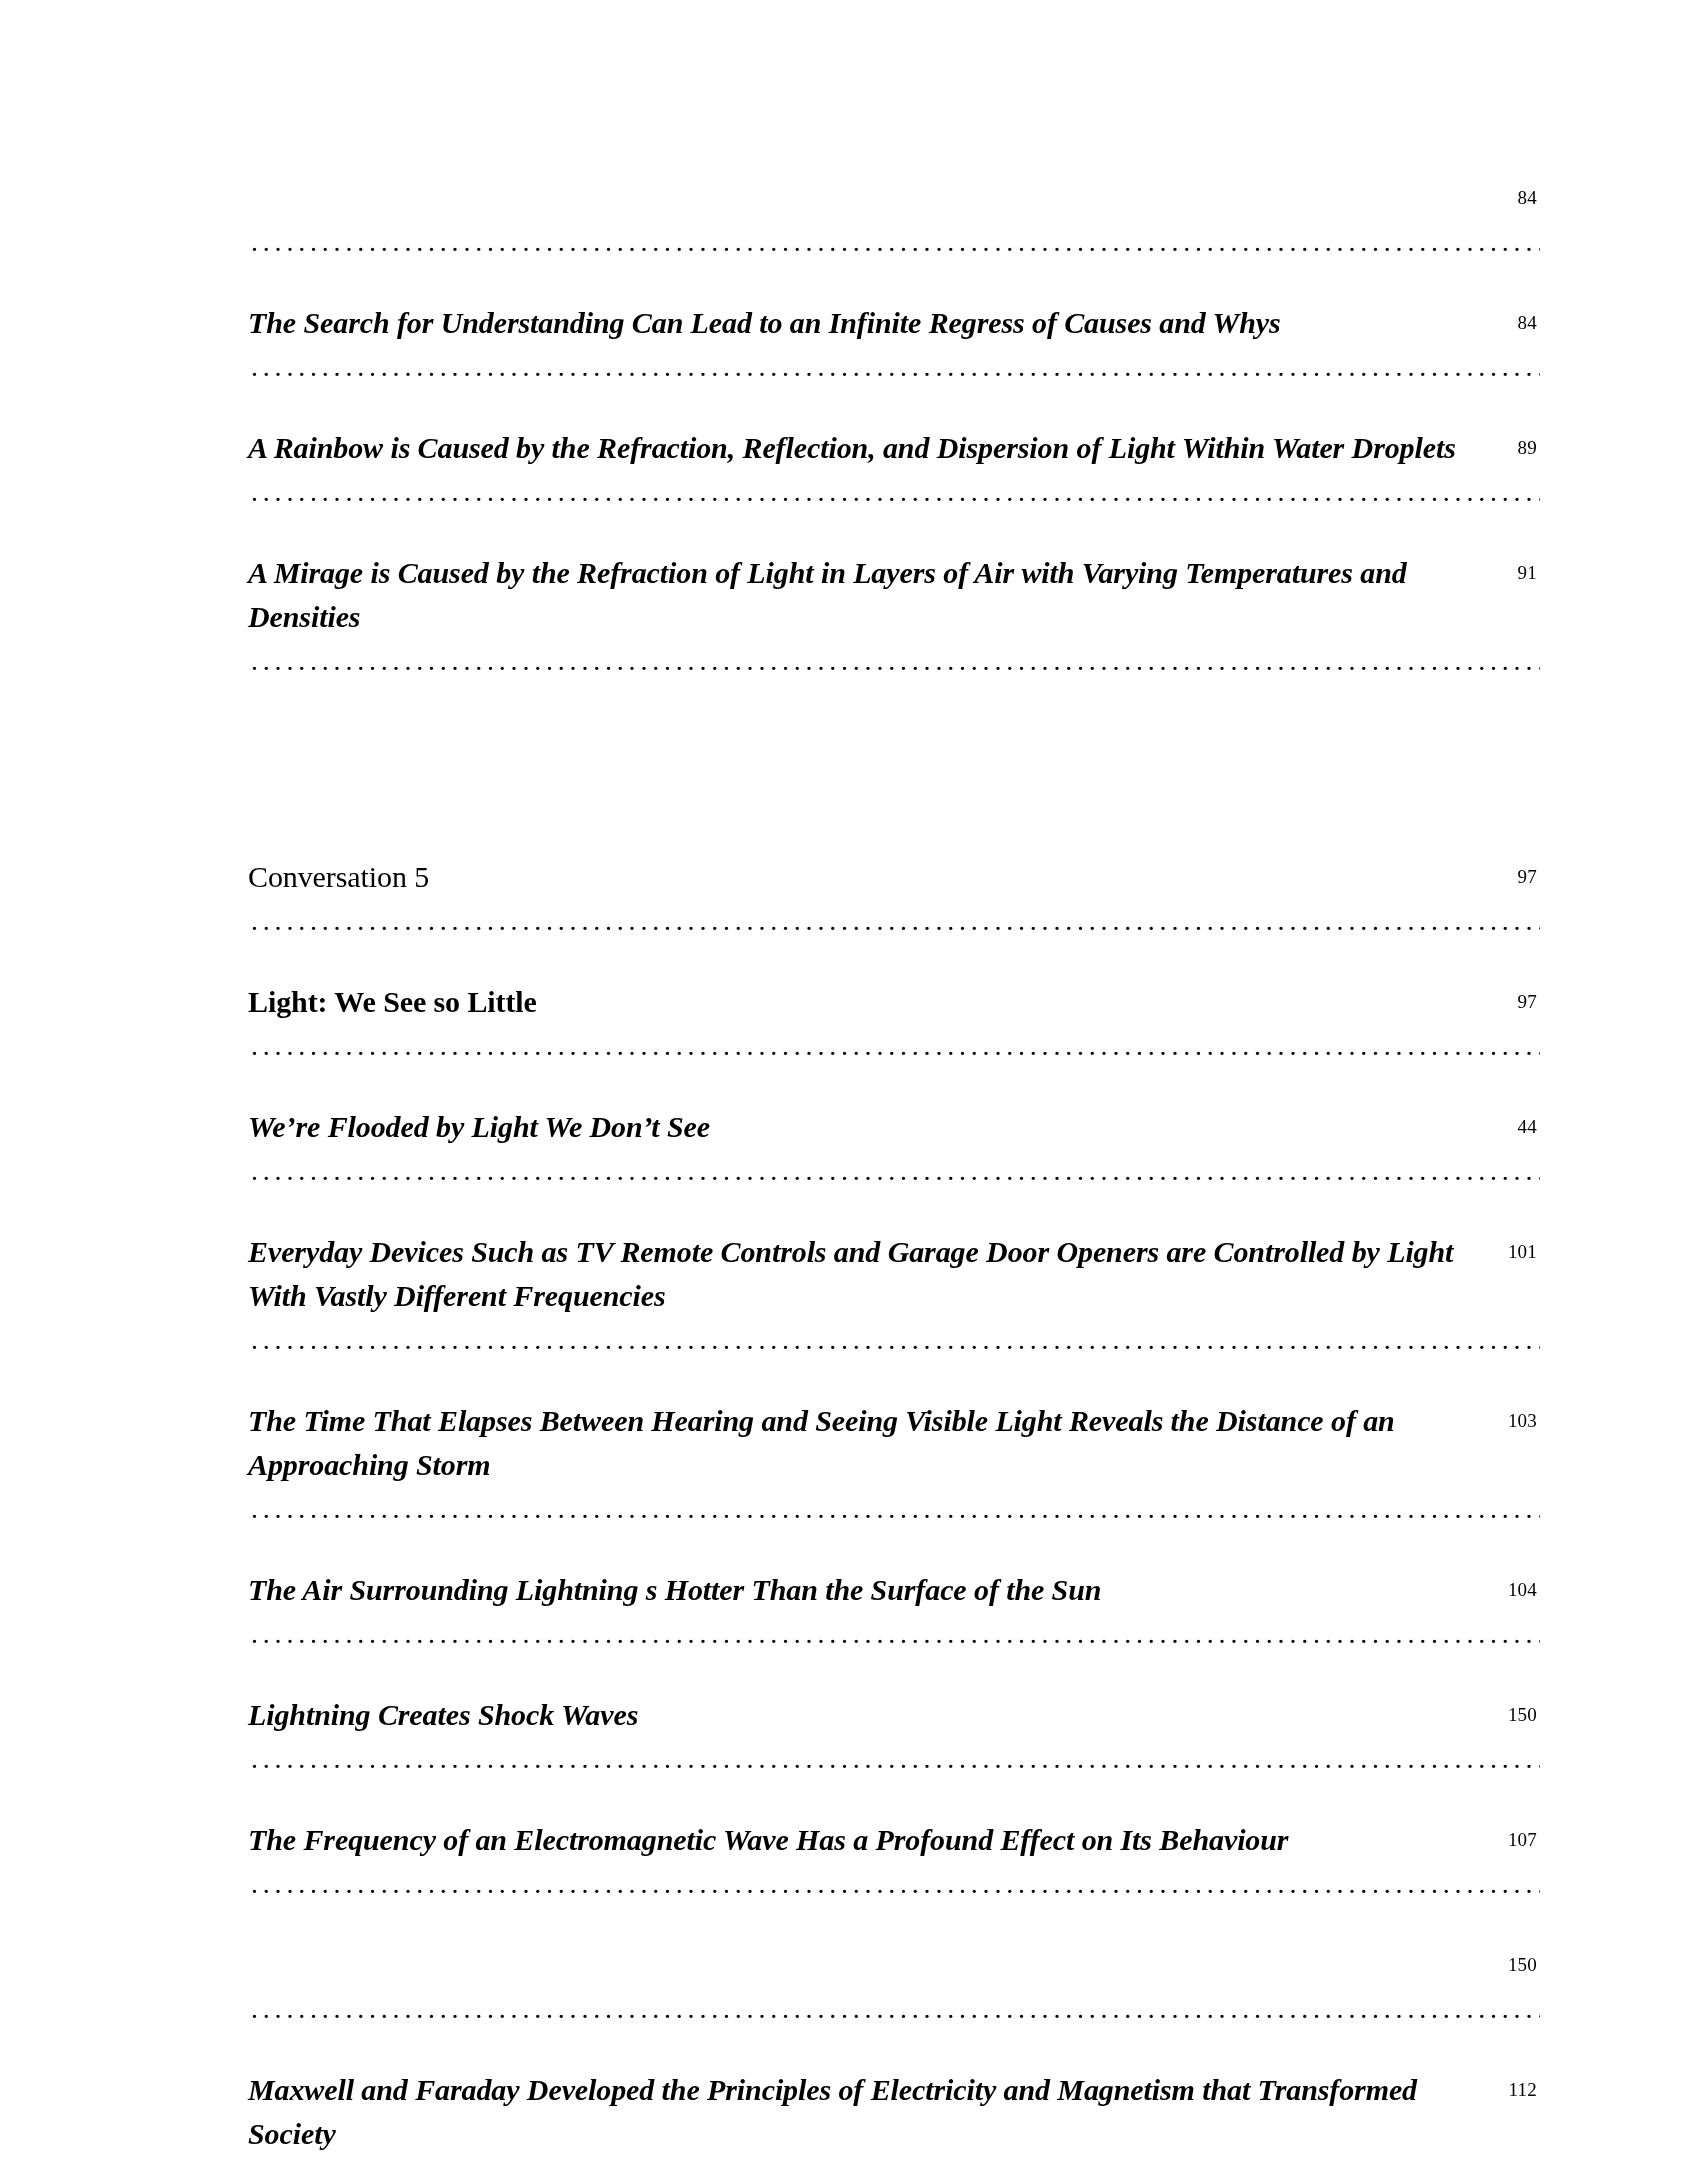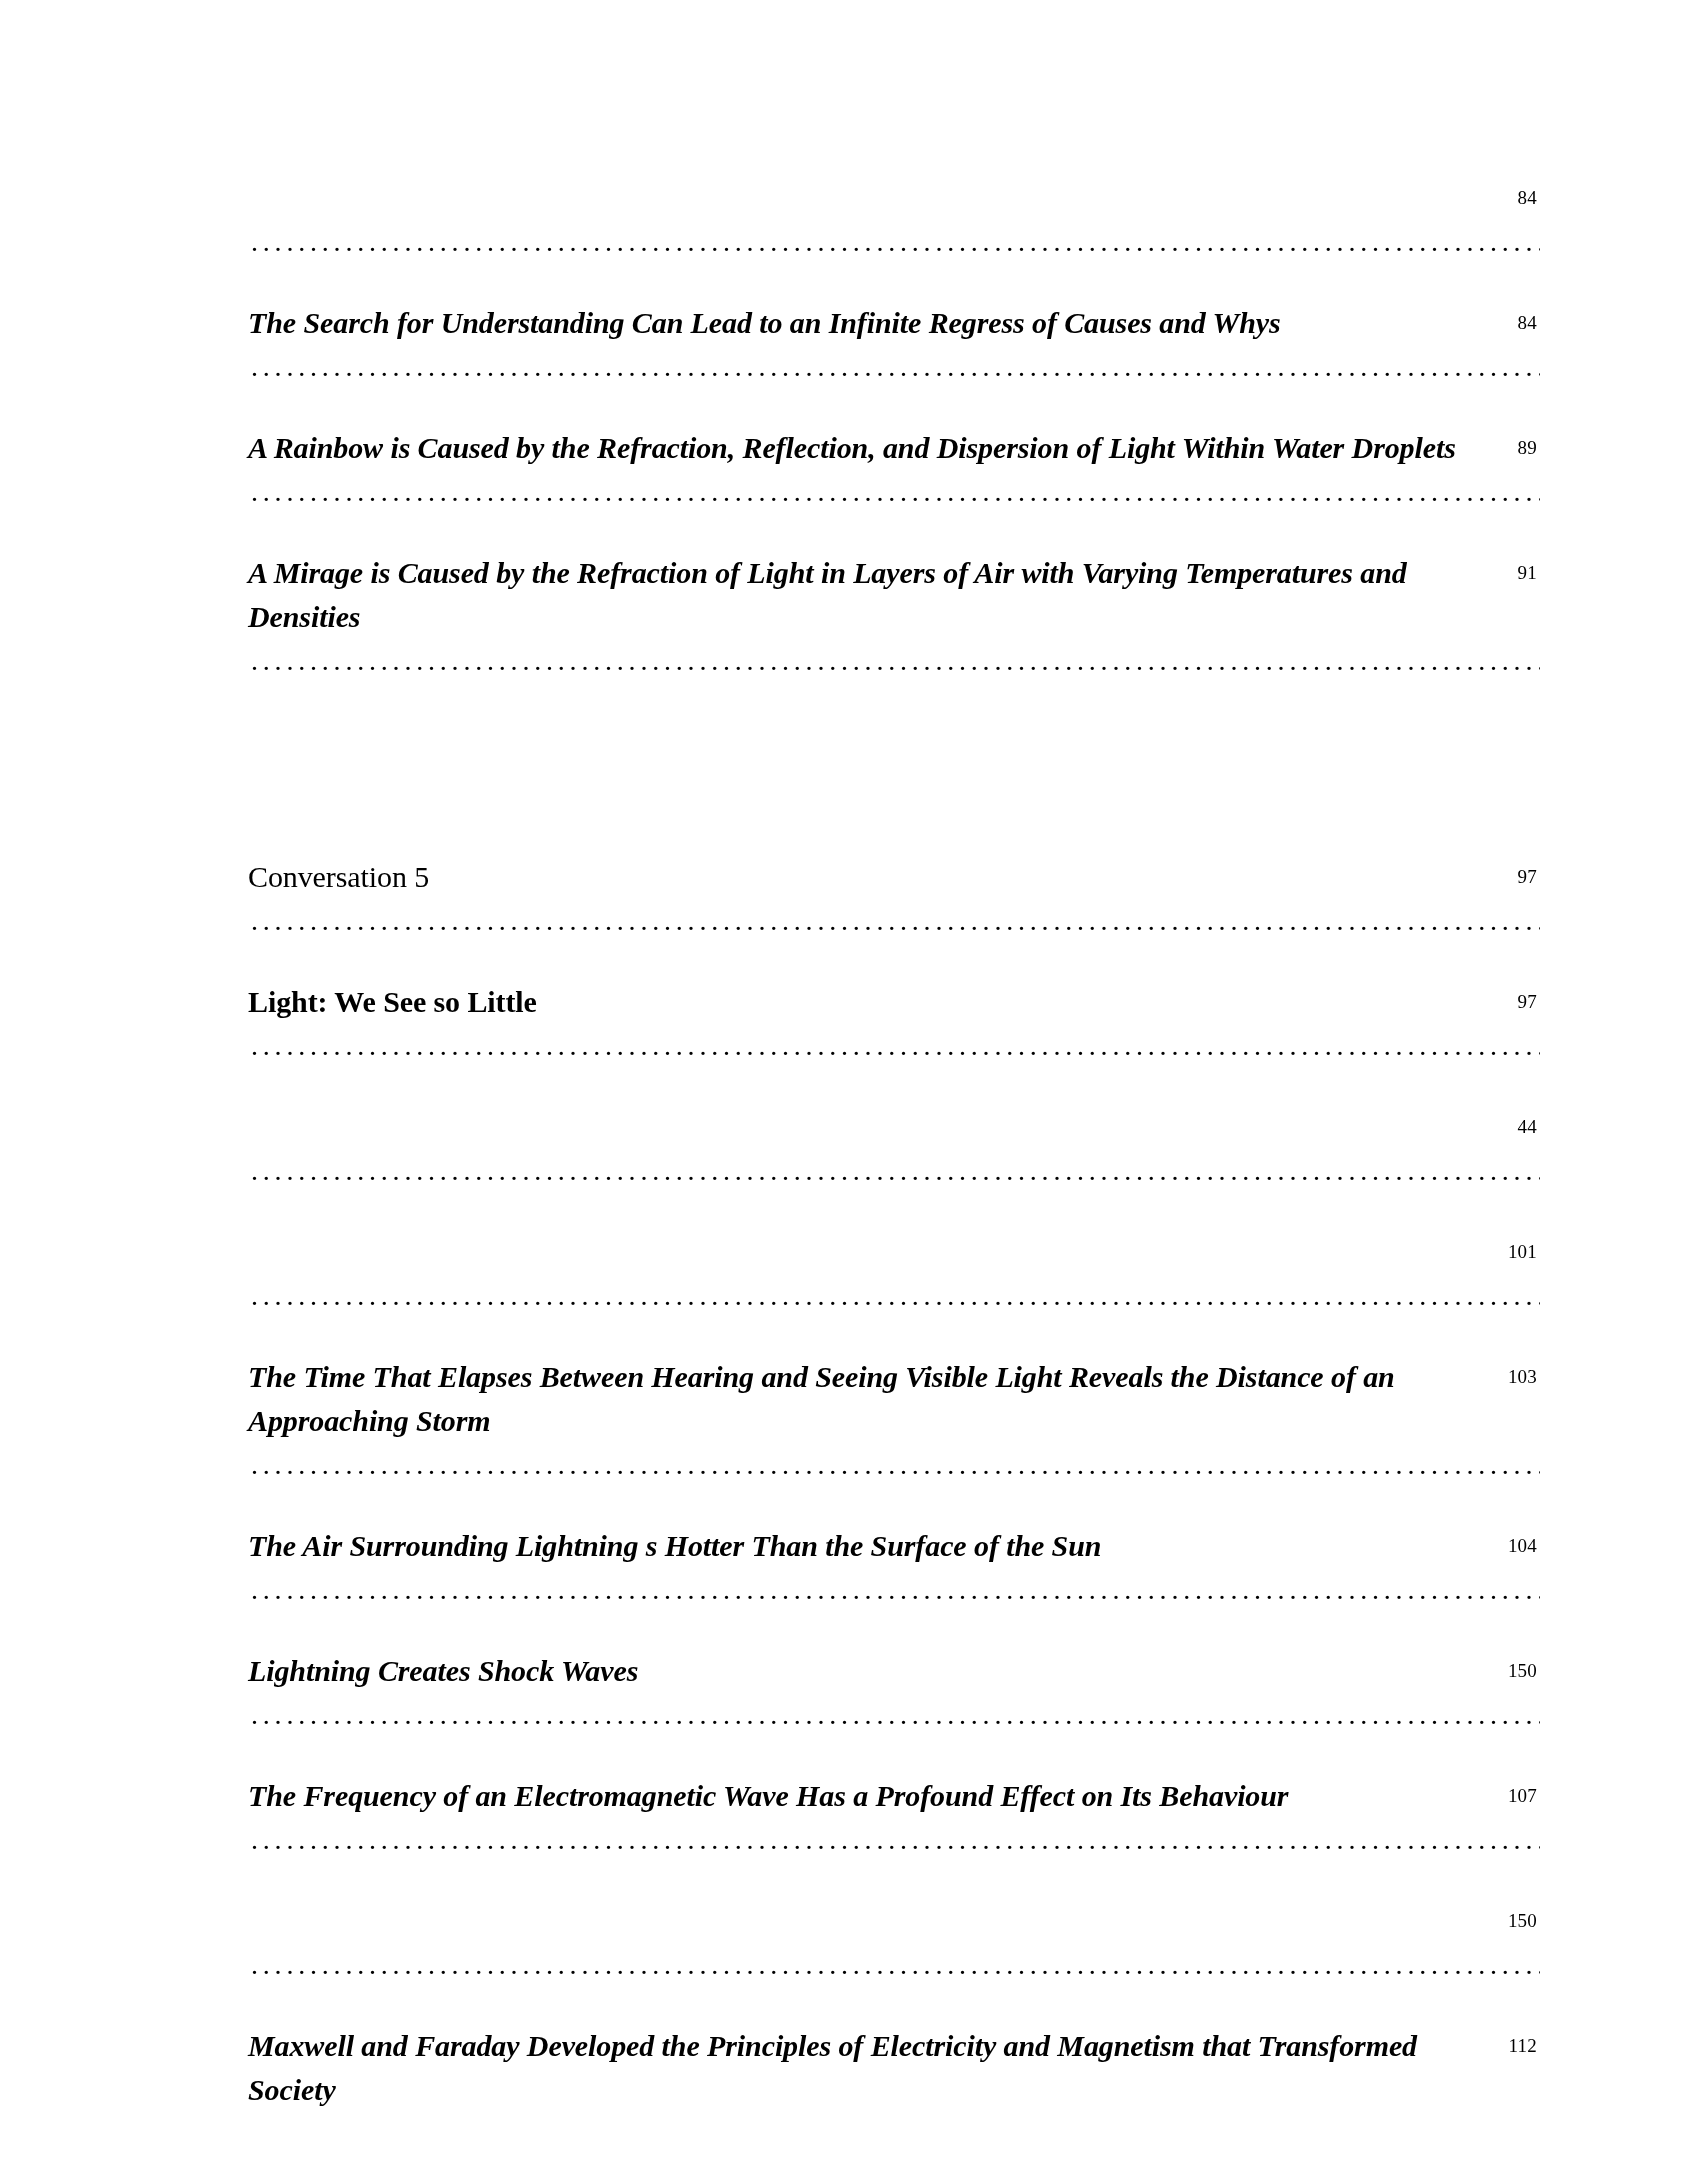--- a/index.html
+++ b/index.html
@@ -108,22 +108,22 @@
 <div class="page">
   <div class="toc" id="toc-root">
 
   <div class="entry"><span class="pageno">84</span><span class="leader"></span></div>
       <div class="entry"><span class="pageno">84</span><span class="title">The Search for Understanding Can Lead to an Infinite Regress of Causes and Whys</span><span class="leader"></span></div>
       <div class="entry"><span class="pageno">89</span><span class="title">A Rainbow is Caused by the Refraction, Reflection, and Dispersion of Light Within Water Droplets</span><span class="leader"></span></div>
       <div class="entry"><span class="pageno">91</span><span class="title">A Mirage is Caused by the Refraction of Light in Layers of Air with Varying Temperatures and Densities</span><span class="leader"></span></div>
       <div class="gap"></div>
       <div class="entry lvl1"><span class="pageno">97</span><span class="title">Conversation 5</span><span class="leader"></span></div>
       <div class="entry lvl1-bold"><span class="pageno">97</span><span class="title">Light: We See so Little</span><span class="leader"></span></div>
-      <div class="entry"><span class="pageno">44</span><span class="leader"></span></div>
-      <div class="entry"><span class="pageno">101</span><span class="leader"></span></div>
+      <div class="entry"><span class="pageno">44</span><span class="title">We’re Flooded by Light We Don’t See</span><span class="leader"></span></div>
+      <div class="entry"><span class="pageno">101</span><span class="title">Everyday Devices Such as TV Remote Controls and Garage Door Openers are Controlled by Light With Vastly Different Frequencies</span><span class="leader"></span></div>
       <div class="entry"><span class="pageno">103</span><span class="title">The Time That Elapses Between Hearing and Seeing Visible Light Reveals the Distance of an Approaching Storm</span><span class="leader"></span></div>
       <div class="entry"><span class="pageno">104</span><span class="title">The Air Surrounding Lightning s Hotter Than the Surface of the Sun</span><span class="leader"></span></div>
       <div class="entry"><span class="pageno">150</span><span class="title">Lightning Creates Shock Waves</span><span class="leader"></span></div>
       <div class="entry"><span class="pageno">107</span><span class="title">The Frequency of an Electromagnetic Wave Has a Profound Effect on Its Behaviour</span><span class="leader"></span></div>
       <div class="entry"><span class="pageno">150</span><span class="leader"></span></div>
       <div class="entry"><span class="pageno">112</span><span class="title">Maxwell and Faraday Developed the Principles of Electricity and Magnetism that Transformed Society</span></div>
     </div>
 </div>
 
 

